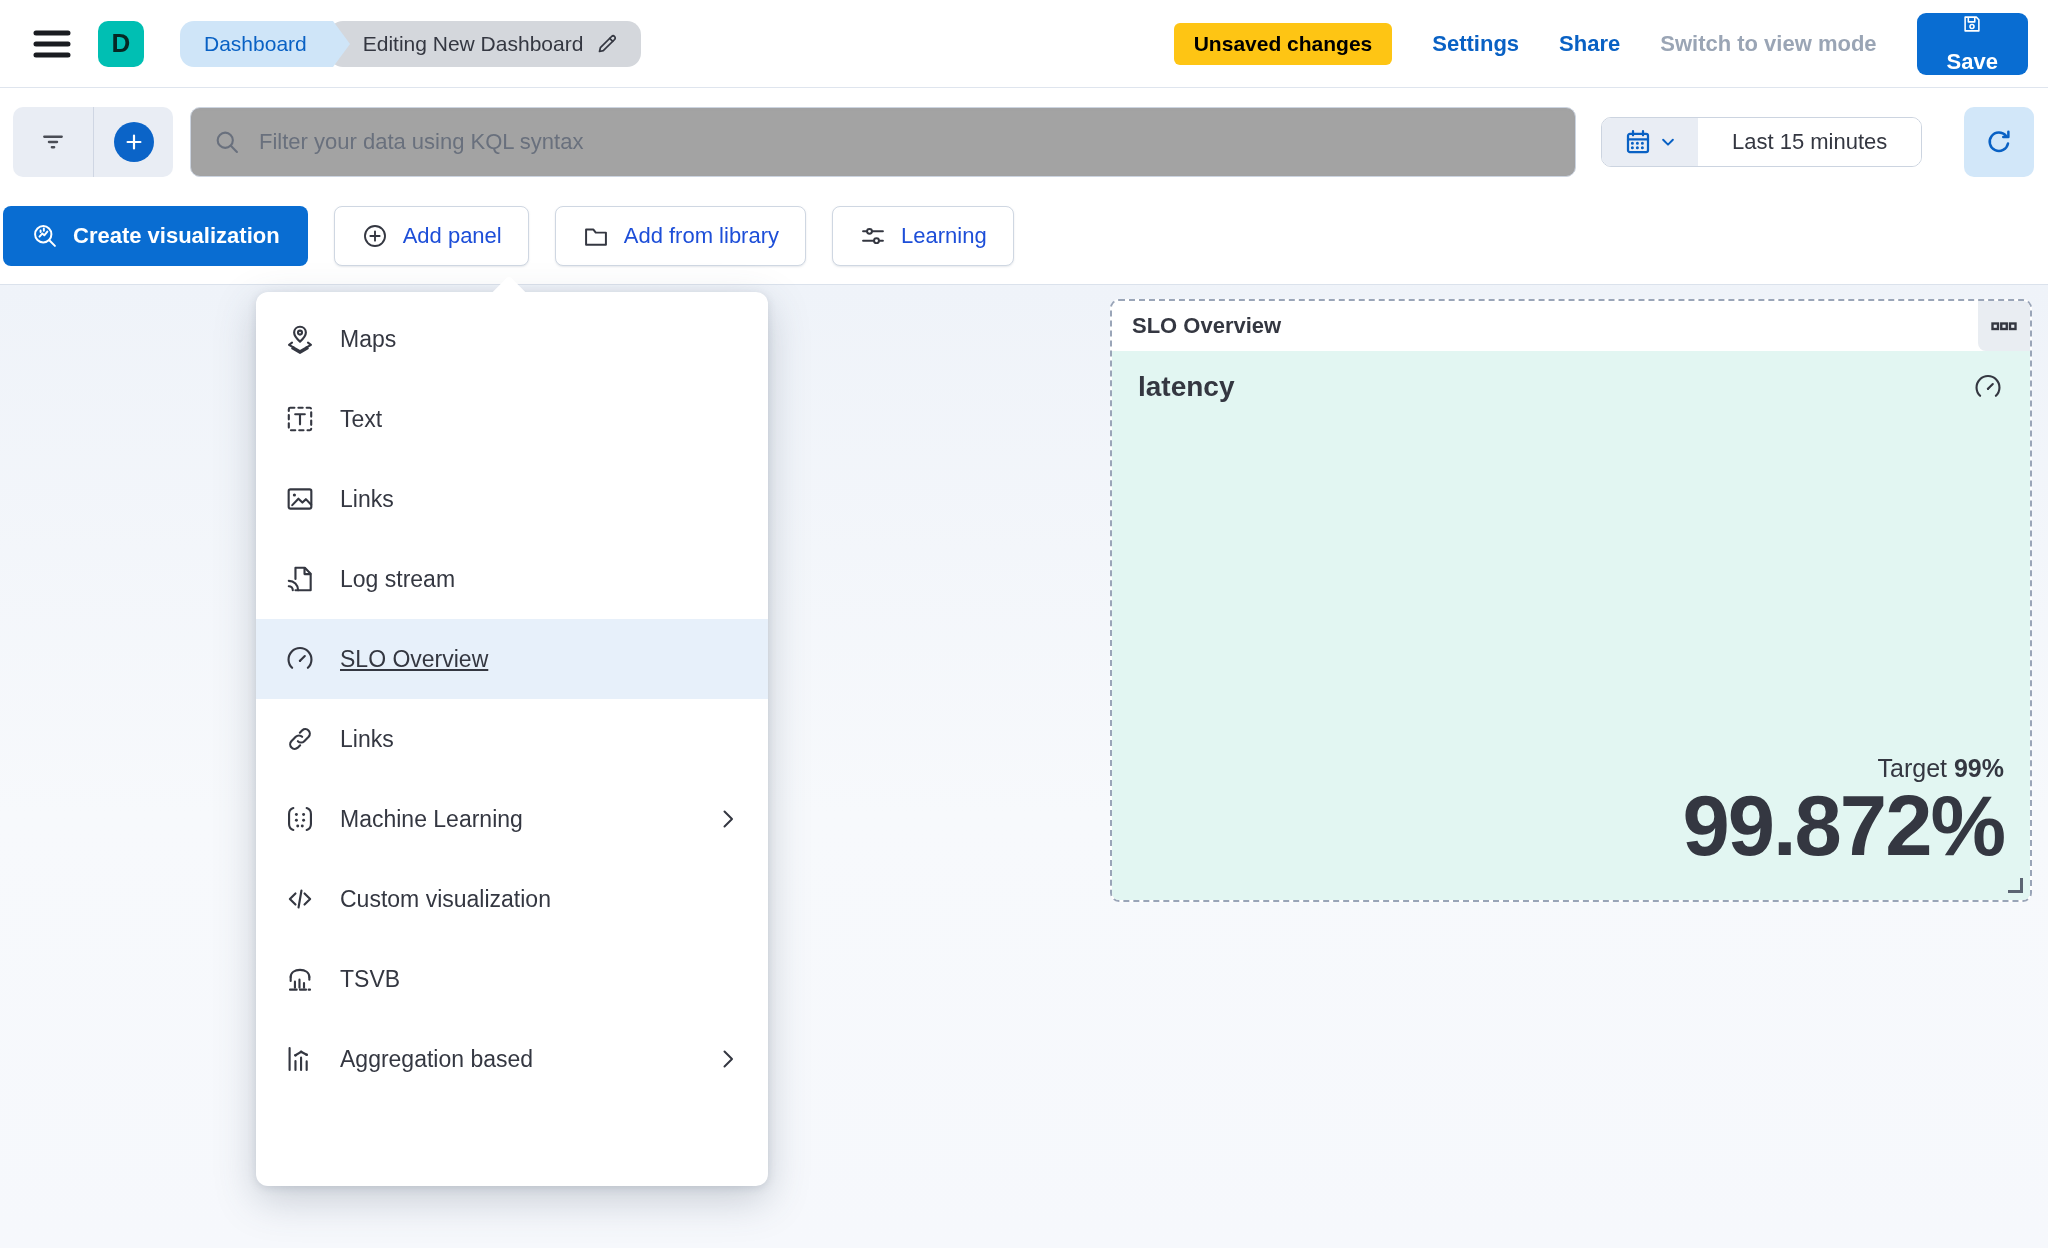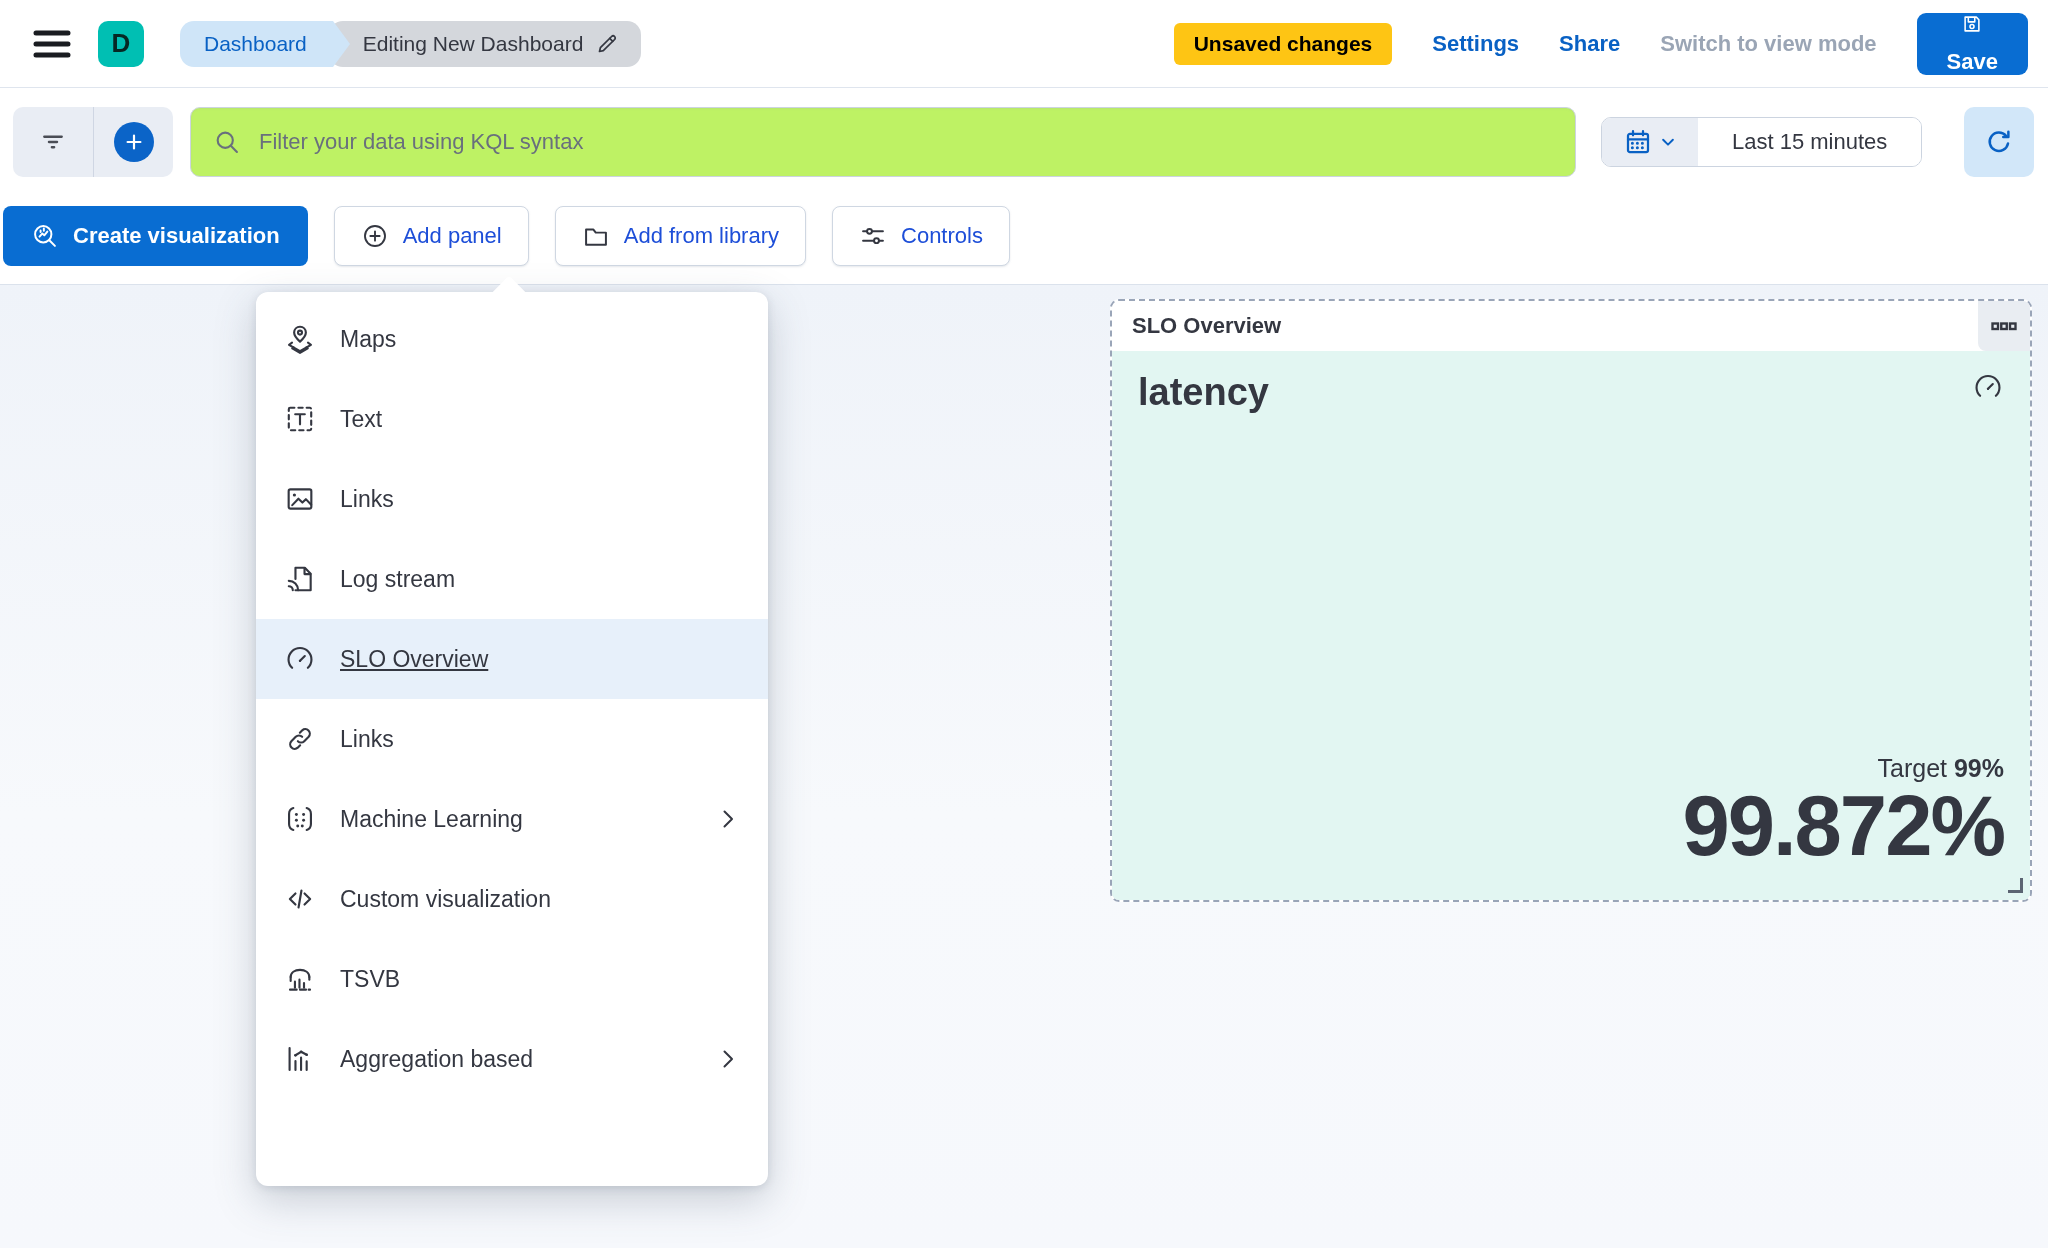--- a/index.html
+++ b/index.html
@@ -35,21 +35,21 @@
 
   
   .querybar { height:108px; display:flex; align-items:center; padding:0 13px; gap:17px; background:#fff; }
   .filter-group { display:flex; height:70px; background:#e9edf4; border-radius:10px; overflow:hidden; }
   .filter-group .cell { width:80px; display:flex; align-items:center; justify-content:center; cursor:pointer; }
   .filter-group .cell + .cell { border-left:1px solid #cfd6e3; }
   .filter-group svg { width:28px; height:28px; color:#4a4d55; }
   .plus-circle { width:40px; height:40px; border-radius:50%; background:#0b64c8;
     display:flex; align-items:center; justify-content:center; }
   .plus-circle svg { width:22px; height:22px; color:#fff; }
-  .search-box { flex:0 0 1386px; height:70px; border:1px solid #ccd4e0; border-radius:10px; background:#bef264;
+  .search-box { flex:0 0 1386px; height:70px; border:1px solid #ccd4e0; border-radius:10px; background:#a3a3a3;
     display:flex; align-items:center; padding:0 22px; gap:18px; box-shadow:inset 0 1px 2px rgba(152,162,179,.15); }
   .search-box svg { width:28px; height:28px; color:#69707D; flex:none; }
   .search-box input { border:none; outline:none; width:100%; font-size:22px;
     font-family:"Liberation Sans", sans-serif; color:#343741; background:transparent; }
   .search-box input::placeholder { color:#69707D; }
   .date-group { margin-left:8px; height:50px; display:flex; border:1px solid #ccd4e0; border-radius:10px; overflow:hidden; }
   .date-left { width:96px; background:#e9edf4; display:flex; align-items:center; justify-content:center; gap:6px; cursor:pointer; }
   .date-left svg.cal { width:30px; height:30px; color:#0961c4; }
   .date-left svg.chev { width:18px; height:18px; color:#0961c4; }
   .date-right { background:#fff; display:flex; align-items:center; padding:0 34px; font-size:22px; cursor:pointer; }
@@ -85,21 +85,21 @@
 
   
   .slo-panel { position:absolute; left:1110px; top:14px; width:922px; height:603px; background:#fff;
     border:2px dashed #9aa5b8; border-radius:9px; overflow:hidden; display:flex; flex-direction:column; }
   .slo-head { height:50px; background:#fff; display:flex; align-items:center; padding-left:20px; flex:none; }
   .slo-title { font-size:22px; font-weight:bold; }
   .slo-gear { margin-left:auto; width:52px; height:50px; background:#e9edf2; border-radius:0 0 0 8px;
     display:flex; align-items:center; justify-content:center; cursor:pointer; }
   .slo-gear svg { width:30px; height:30px; color:#343741; }
   .slo-body { flex:1; background:#e2f6f2; position:relative; padding:20px 26px; }
-  .slo-metric { font-size:38px; font-weight:bold; }
+  .slo-metric { font-size:28px; font-weight:bold; }
   .slo-gauge { position:absolute; top:20px; right:26px; width:32px; height:32px; color:#343741; }
   .slo-figures { position:absolute; right:26px; bottom:30px; text-align:right; }
   .slo-target { font-size:25px; }
   .slo-target b { font-weight:bold; }
   .slo-value { font-size:85px; font-weight:bold; letter-spacing:-2px; line-height:1.02; }
   .resize-corner { position:absolute; right:7px; bottom:7px; width:15px; height:15px;
     border-right:3px solid #5b6472; border-bottom:3px solid #5b6472; }
 </style>
 </head>
 <body>
@@ -206,21 +206,21 @@
   </button>
   <button class="btn btn-secondary">
     <svg viewBox="0 0 24 24" fill="none" stroke="#343741" stroke-width="1.7" stroke-linecap="round">
         <path d="M3.5 8h3.3"></path>
         <circle cx="9" cy="8" r="2.1"></circle>
         <path d="M11.3 8h9.2"></path>
         <path d="M3.5 16h9.2"></path>
         <circle cx="15" cy="16" r="2.1"></circle>
         <path d="M17.3 16h3.2"></path>
       </svg>
-    <span>Controls</span>
+    <span>Learning</span>
   </button>
 </div>
 
 <div class="canvas">
 
   <div class="popover">
     <div class="caret"></div>
 
 
     <div class="menu-item">

